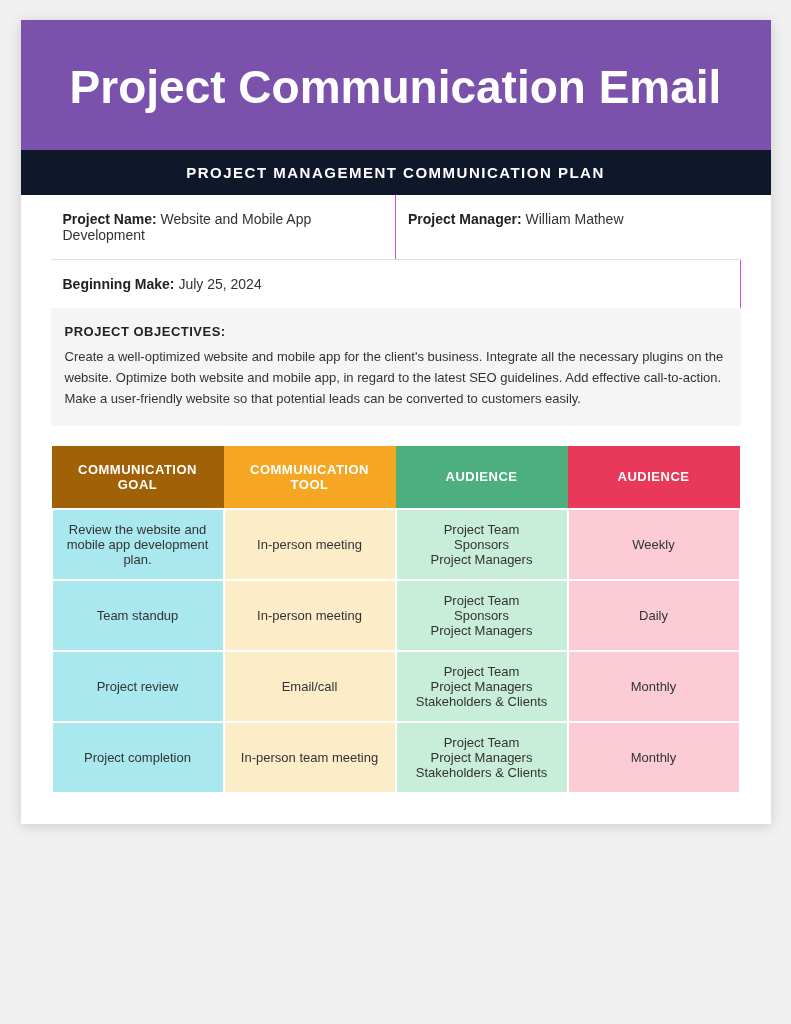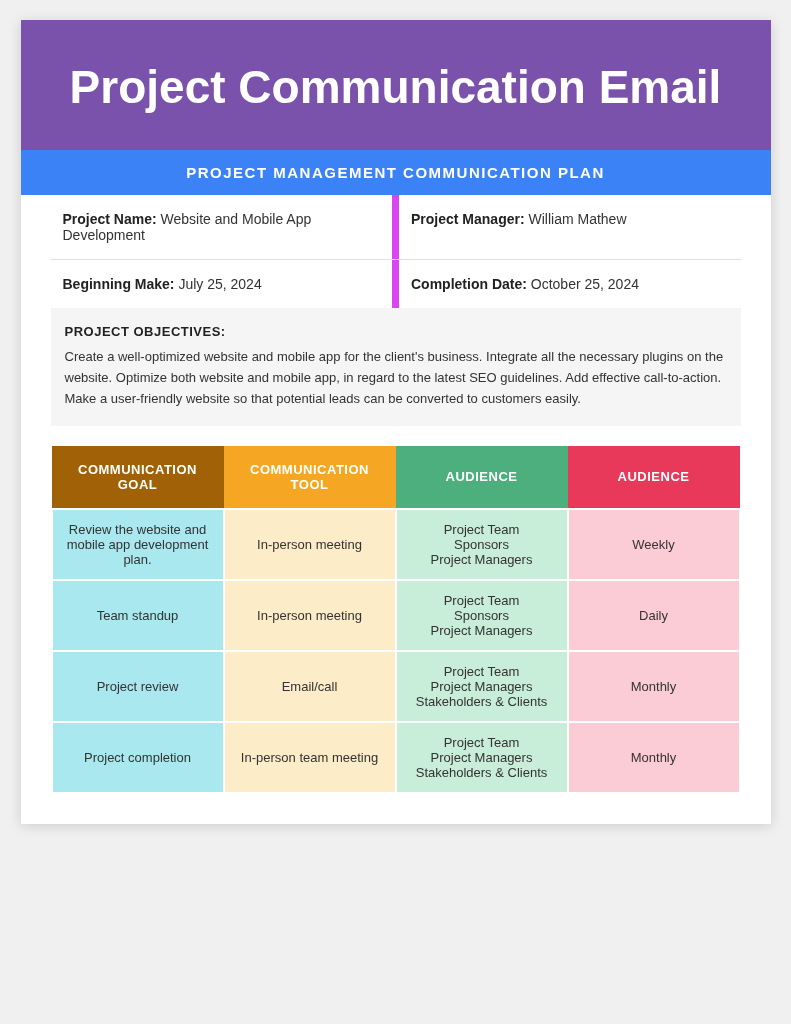--- a/index.html
+++ b/index.html
@@ -22,21 +22,21 @@
       padding: 40px 30px 35px;
       text-align: center;
     }
     .header-banner h1 {
       color: #fff;
       font-size: 46px;
       font-weight: 900;
       line-height: 1.2;
     }
     .sub-banner {
-      background: #3b82f6;
+      background: #0f172a;
       padding: 14px 30px;
       text-align: center;
     }
     .sub-banner h2 {
       color: #fff;
       font-size: 15px;
       font-weight: 700;
       letter-spacing: 1.5px;
     }
     .info-section {
@@ -49,21 +49,21 @@
     .info-row:last-child {
       border-bottom: none;
     }
     .info-cell {
       flex: 1;
       padding: 16px 12px;
       font-size: 14px;
       color: #333;
     }
     .info-cell:first-child {
-      border-right: 7px solid #d946ef;
+      border-right: 1px solid #d946ef;
     }
     .info-cell strong {
       font-weight: 700;
       color: #222;
     }
     .objectives-section {
       margin: 0 30px 20px;
       background: #f5f5f5;
       padding: 16px 14px;
     }
@@ -134,24 +134,20 @@
       <div class="info-cell">
         <strong>Project Manager:</strong>
         <span>William Mathew</span>
       </div>
     </div>
     <div class="info-row">
       <div class="info-cell">
         <strong>Beginning Make:</strong>
         <span>July 25, 2024</span>
       </div>
-      <div class="info-cell">
-        <strong>Completion Date:</strong>
-        <span>October 25, 2024</span>
-      </div>
     </div>
   </div>
 
   <div class="objectives-section">
     <h3>PROJECT OBJECTIVES:</h3>
     <p>Create a well-optimized website and mobile app for the client's business. Integrate all the necessary plugins on the website. Optimize both website and mobile app, in regard to the latest SEO guidelines. Add effective call-to-action. Make a user-friendly website so that potential leads can be converted to customers easily.</p>
   </div>
 
   <div class="table-section">
     <table class="comm-table">

